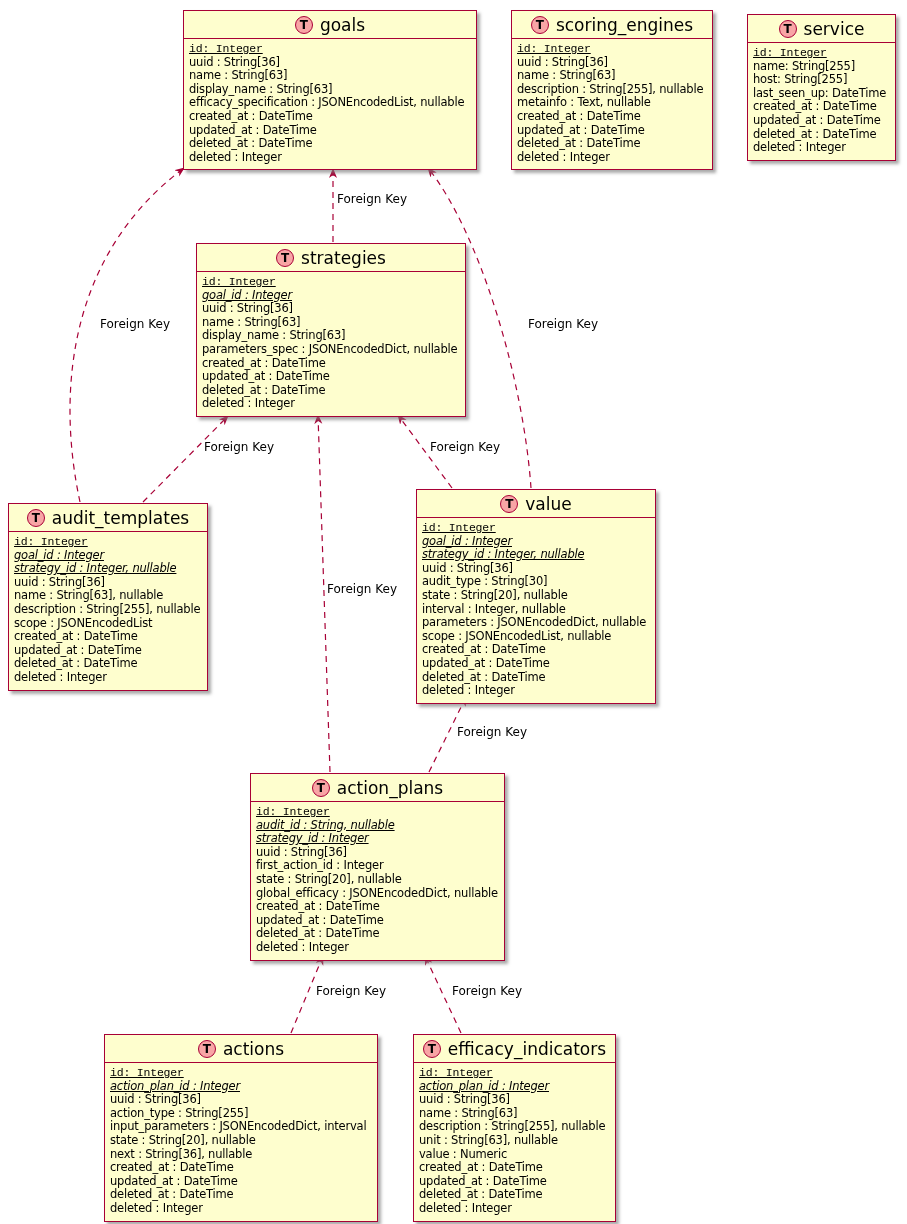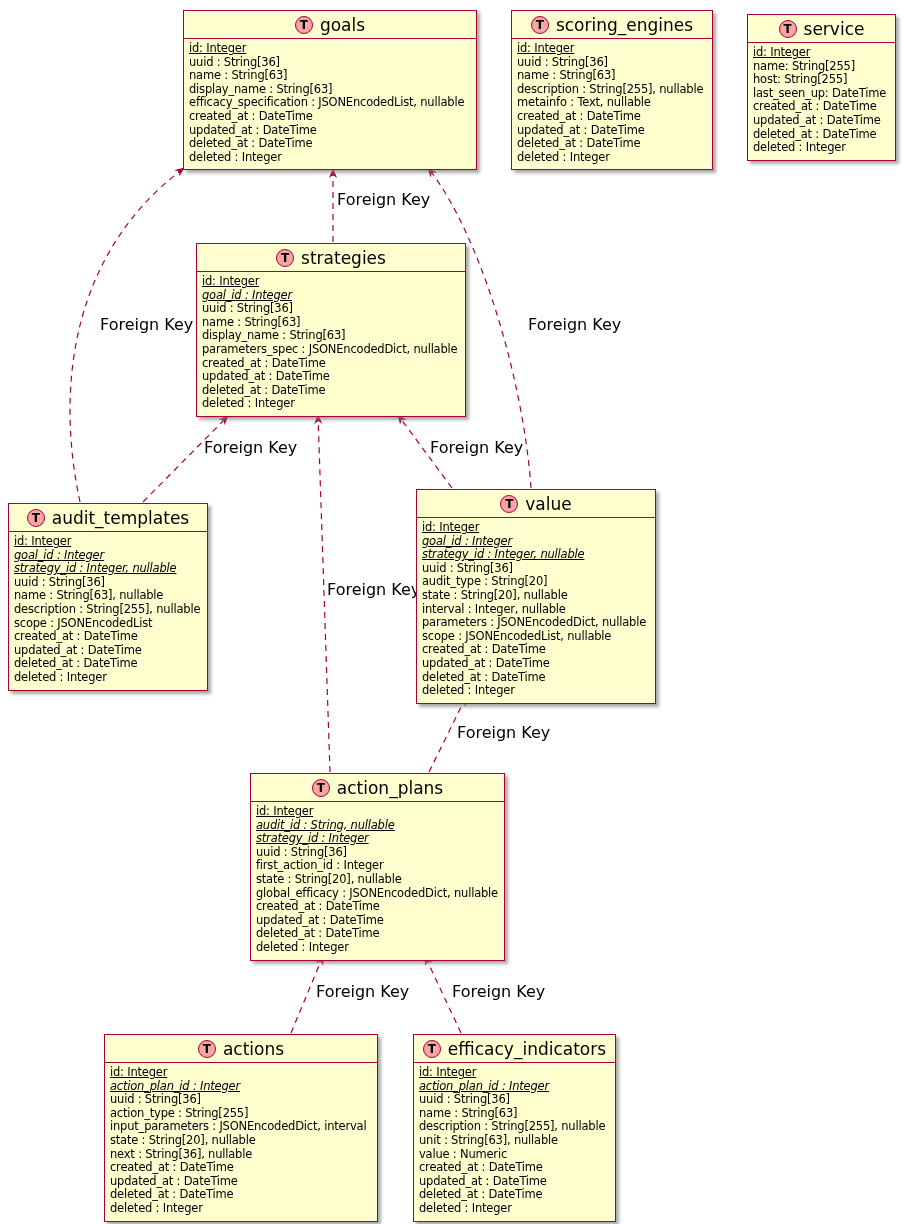--- a/index.html
+++ b/index.html
@@ -66,25 +66,25 @@
   }
   .tbl-body {
     padding: 3px 5px 5px 5px;
   }
   .field {
     font-size: 11.5px;
     line-height: 13.6px;
     letter-spacing: -0.2px;
     white-space: nowrap;
   }
-  .field.pk { text-decoration: underline; }
+  .field.pk { text-decoration: underline; font-family: Liberation Mono, monospace; }
   .field.fk { text-decoration: underline; font-style: italic; }
   .fk-label {
     position: absolute;
-    font-size: 16px;
+    font-size: 12px;
     line-height: 13px;
     color: var(--text);
     white-space: nowrap;
   }
 </style>
 </head>
 <body>
 
 <div id="canvas">
   <svg id="arrow-layer" width="907" height="1224" viewBox="0 0 907 1224" xmlns="http://www.w3.org/2000/svg">
@@ -207,21 +207,21 @@
   <div class="er-table" style="left: 416px; top: 489px; min-width: 240px;">
     <div class="tbl-header">
       <span class="circle">T</span>
       <span class="tbl-title">value</span>
     </div>
     <div class="tbl-body">
         <div class="field pk">id: Integer</div>
         <div class="field fk">goal_id : Integer</div>
         <div class="field fk">strategy_id : Integer, nullable</div>
         <div class="field">uuid : String[36]</div>
-        <div class="field">audit_type : String[20]</div>
+        <div class="field">audit_type : String[30]</div>
         <div class="field">state : String[20], nullable</div>
         <div class="field">interval : Integer, nullable</div>
         <div class="field">parameters : JSONEncodedDict, nullable</div>
         <div class="field">scope : JSONEncodedList, nullable</div>
         <div class="field">created_at : DateTime</div>
         <div class="field">updated_at : DateTime</div>
         <div class="field">deleted_at : DateTime</div>
         <div class="field">deleted : Integer</div>
       </div>
   </div>

